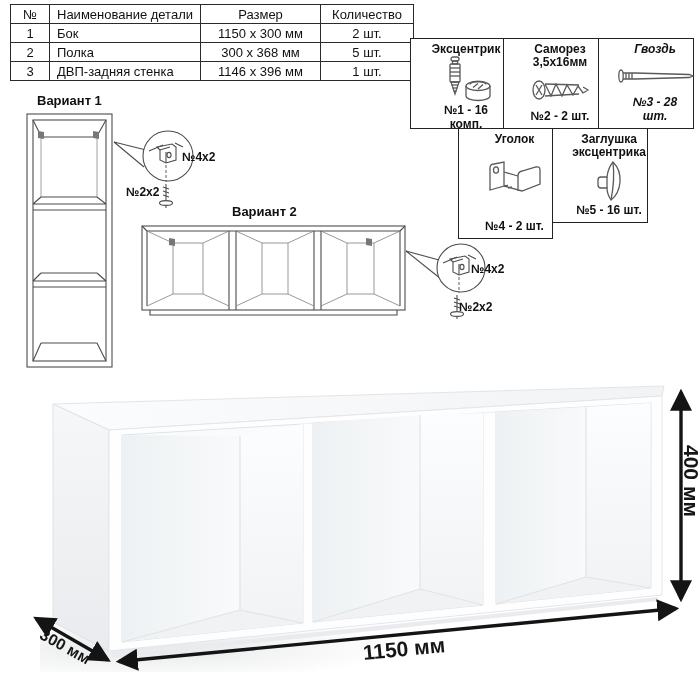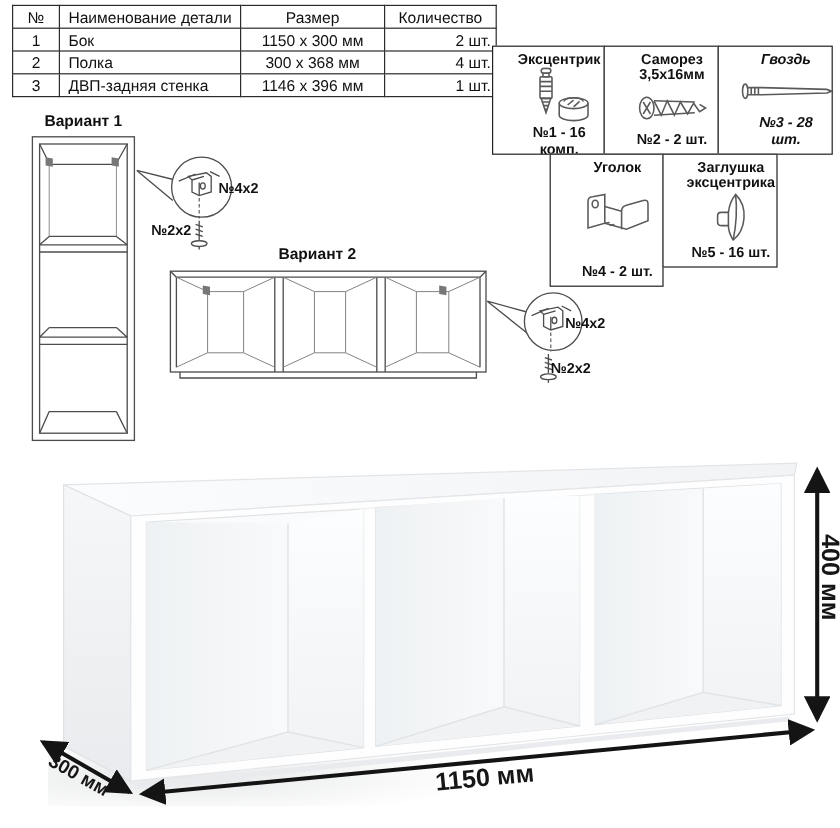--- a/index.html
+++ b/index.html
@@ -12,21 +12,21 @@
     position:absolute;left:10px;top:4px;border-collapse:collapse;
     font-size:13px;table-layout:fixed;width:367px;
   }
   #parts-table td,#parts-table th{
     border:1px solid #2b2b2b;height:18px;padding:0 4px;font-weight:normal;
     overflow:hidden;white-space:nowrap;
   }
   .col-num{width:30px;text-align:center;}
   .col-name{width:142px;text-align:left;padding-left:7px !important;}
   .col-size{width:111px;text-align:center;}
-  .col-qty{width:84px;text-align:right;}
+  .col-qty{width:84px;text-align:center;}
   #parts-table th{text-align:center;}
   #parts-table th.col-name{text-align:center;padding-left:4px !important;}
 
   
   .hw-cell{
     position:absolute;border:1px solid #222;background:#fff;
     display:flex;flex-direction:column;align-items:center;justify-content:space-between;
     box-sizing:border-box;padding:4px 2px 5px 20px;text-align:center;
   }
   .hw-title,.hw-count{font-size:12px;font-weight:bold;line-height:1.12;}
@@ -72,21 +72,21 @@
   <tr>
     <td class="col-num">1</td>
     <td class="col-name">Бок</td>
     <td class="col-size">1150 x 300 мм</td>
     <td class="col-qty">2 шт.</td>
   </tr>
   <tr>
     <td class="col-num">2</td>
     <td class="col-name">Полка</td>
     <td class="col-size">300 x 368 мм</td>
-    <td class="col-qty">4 шт.</td>
+    <td class="col-qty">5 шт.</td>
   </tr>
   <tr>
     <td class="col-num">3</td>
     <td class="col-name">ДВП-задняя стенка</td>
     <td class="col-size">1146 x 396 мм</td>
     <td class="col-qty">1 шт.</td>
   </tr>
 </tbody>
   </table>
 

